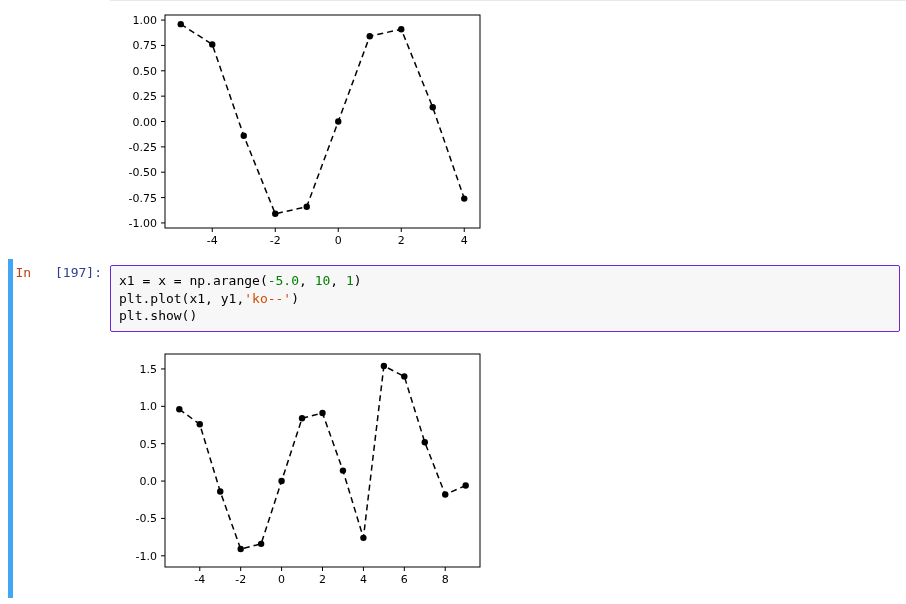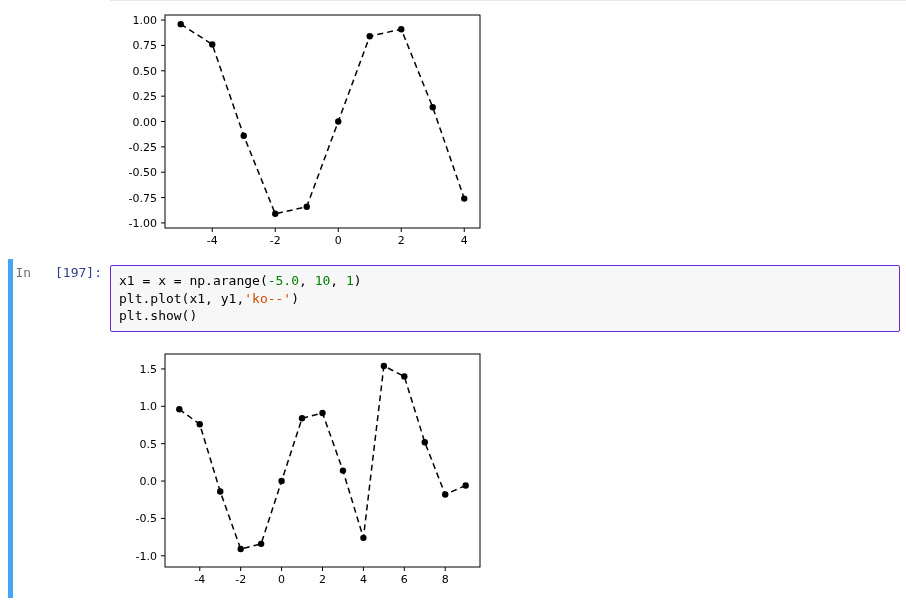--- a/index.html
+++ b/index.html
@@ -41,21 +41,21 @@
   .prompt-area {
     width: 110px;
     min-width: 110px;
     text-align: right;
     padding: 6px 8px 0 0;
     box-sizing: border-box;
     font-family: "Consolas","Menlo",monospace;
     font-size: 13px;
     color: #303F9F;
   }
-  .prompt-area .in-label  { color:#737373; }
+  .prompt-area .in-label  { color:#c2410c; }
   .prompt-area .num       { color:#2e3f8f;margin-left:16px; }
   .content-area {
     flex: 1 1 auto;
     min-width: 0;
     padding-right: 6px;
   }
   .code-input {
     background: #f7f7f7;
     border: 1px solid #6d28d9;
     border-radius: 2px;

